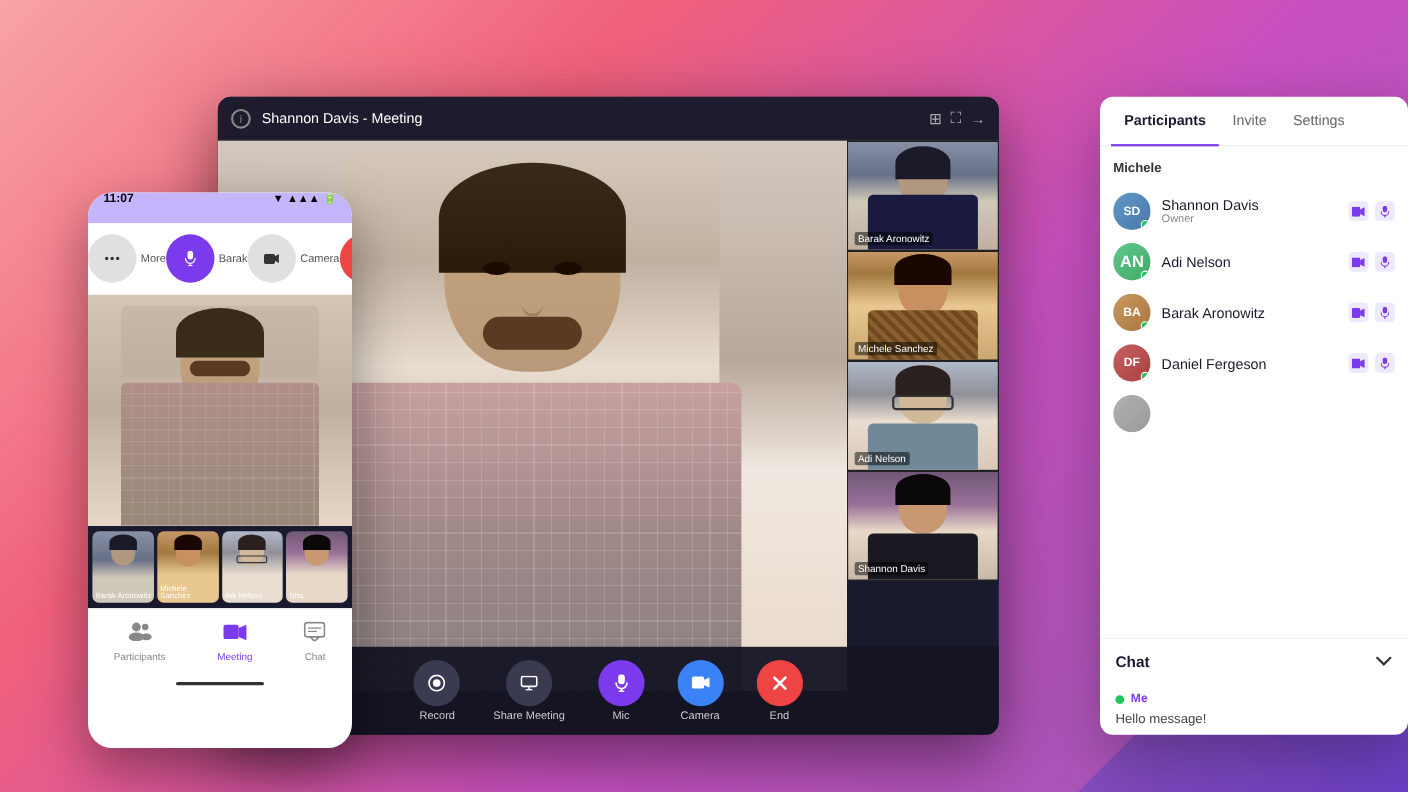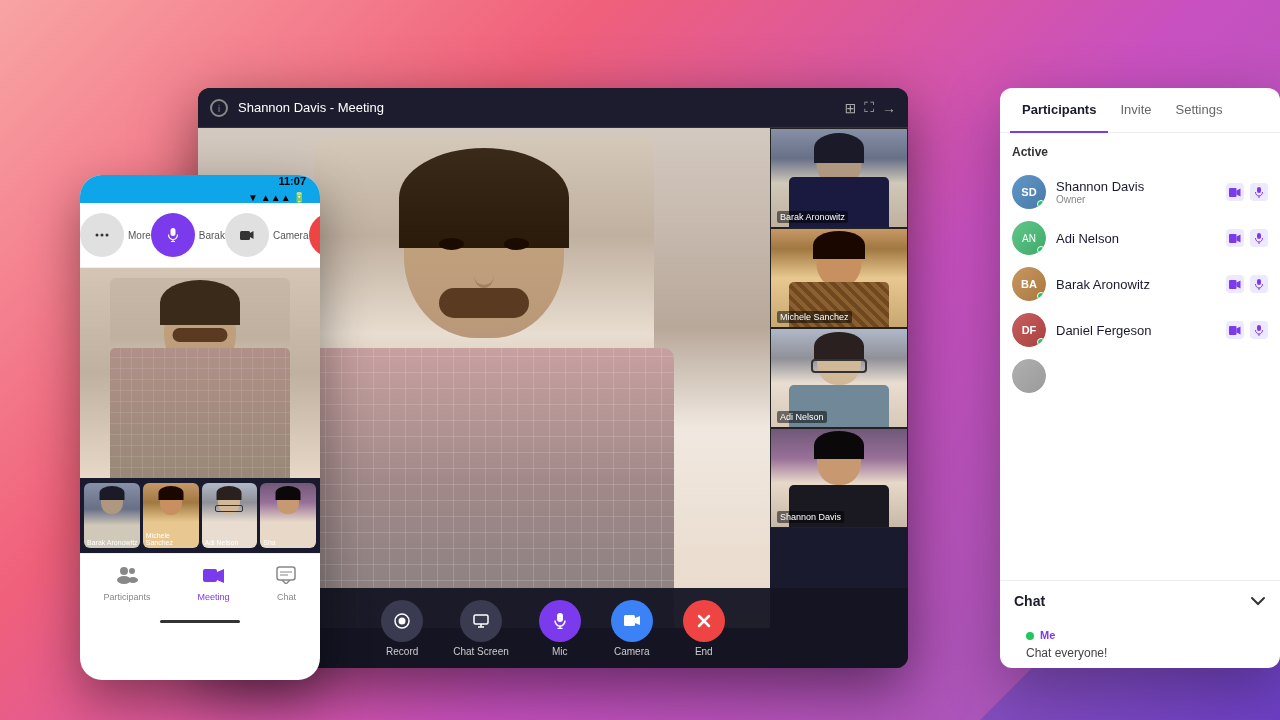--- a/index.html
+++ b/index.html
@@ -296,21 +296,20 @@
     }
 
     .chat-header-title {
       font-size: 14px;
       font-weight: 600;
       color: #1a1a2e;
     }
 
     .chat-messages {
       padding: 8px 14px;
-      margin-left: 12px;
     }
 
     .chat-msg-sender {
       font-size: 11px;
       color: #7c3aed;
       font-weight: 600;
       margin-bottom: 2px;
     }
 
     .chat-msg-text {
@@ -342,29 +341,28 @@
       width: 240px;
       height: 505px;
       background: #fff;
       border-radius: 22px;
       overflow: hidden;
       box-shadow: 0 20px 50px rgba(0,0,0,0.4);
       z-index: 3;
     }
 
     .phone-status-bar {
-      background: #0ea5e9;
+      background: #c4b5fd;
       height: 28px;
       display: flex;
-      align-items: flex-end;
+      align-items: flex-start;
       justify-content: space-between;
       padding: 0 14px;
       font-size: 11px;
       font-weight: bold;
-      flex-direction: column;
     }
 
     .phone-status-icons {
       display: flex;
       gap: 3px;
       align-items: center;
       font-size: 10px;
     }
 
     .phone-controls {
@@ -568,21 +566,21 @@
       <span class="ctrl-btn-label">Record</span>
     </div>
     <div class="ctrl-btn">
       <div class="ctrl-btn-circle btn-dark">
         <svg width="16" height="14" viewBox="0 0 16 14" fill="white">
             <rect x="1" y="1" width="14" height="9" rx="1.5" stroke="white" stroke-width="1.5" fill="none"></rect>
             <line x1="8" y1="10" x2="8" y2="13" stroke="white" stroke-width="1.5"></line>
             <line x1="5" y1="13" x2="11" y2="13" stroke="white" stroke-width="1.5"></line>
           </svg>
       </div>
-      <span class="ctrl-btn-label">Chat Screen</span>
+      <span class="ctrl-btn-label">Share Meeting</span>
     </div>
     <div class="ctrl-btn">
       <div class="ctrl-btn-circle btn-purple">
         <svg width="12" height="16" viewBox="0 0 12 16" fill="white">
             <rect x="3" y="0" width="6" height="9" rx="3" fill="white"></rect>
             <path d="M1 7.5C1 10.538 3.239 13 6 13s5-2.462 5-5.5" stroke="white" stroke-width="1.5" fill="none"></path>
             <line x1="6" y1="13" x2="6" y2="15.5" stroke="white" stroke-width="1.5"></line>
             <line x1="3.5" y1="15.5" x2="8.5" y2="15.5" stroke="white" stroke-width="1.5"></line>
           </svg>
       </div>
@@ -610,21 +608,21 @@
 </div>
 
 <div class="right-panel">
   <div class="panel-tabs">
     <div class="panel-tab active">Participants</div>
     <div class="panel-tab">Invite</div>
     <div class="panel-tab">Settings</div>
   </div>
 
   <div class="panel-content">
-    <div class="section-title">Active</div>
+    <div class="section-title">Michele</div>
 
     <div class="participant-row">
       <div class="participant-avatar av-blue">
         <div class="avatar-placeholder">
           <div style="width:100%;height:100%;background:linear-gradient(135deg,#6098c8,#4878a8);display:flex;align-items:center;justify-content:center;color:#fff;font-size:11px;font-weight:bold;">SD</div>
         </div>
         <div class="online-dot"></div>
       </div>
       <div class="participant-info">
         <div class="participant-name">Shannon Davis</div>
@@ -642,21 +640,21 @@
               <rect x="2" y="0" width="4" height="6" rx="2"></rect>
               <path d="M0.5 5C0.5 7.21 2.07 9 4 9s3.5-1.79 3.5-4" stroke="#7c3aed" stroke-width="1" fill="none"></path>
               <line x1="4" y1="9" x2="4" y2="11" stroke="#7c3aed" stroke-width="1"></line>
             </svg>
         </div>
       </div>
     </div>
 
     <div class="participant-row">
       <div class="participant-avatar">
-        <div style="width:100%;height:100%;background:linear-gradient(135deg,#60c888,#40a868);display:flex;align-items:center;justify-content:center;color:#fff;font-size:10px;font-weight:normal;border-radius:50%;">AN</div>
+        <div style="width:100%;height:100%;background:linear-gradient(135deg,#60c888,#40a868);display:flex;align-items:center;justify-content:center;color:#fff;font-size:15px;font-weight:bold;border-radius:50%;">AN</div>
         <div class="online-dot"></div>
       </div>
       <div class="participant-info">
         <div class="participant-name">Adi Nelson</div>
       </div>
       <div class="participant-icons">
         <div class="icon-sm icon-purple-bg">
           <svg width="12" height="9" viewBox="0 0 12 9" fill="#7c3aed">
               <rect x="0" y="0" width="7.5" height="9" rx="1"></rect>
               <polygon points="7.5,2.5 11.5,0.5 11.5,8.5 7.5,6.5"></polygon>
@@ -735,21 +733,21 @@
       <svg width="16" height="10" viewBox="0 0 16 10">
           <polyline points="2,2 8,8 14,2" stroke="#333" stroke-width="2" fill="none" stroke-linecap="round"></polyline>
         </svg>
     </div>
     <div class="chat-messages">
       <div>
         <div style="display:flex;align-items:center;gap:6px;margin-bottom:3px;">
           <div style="width:8px;height:8px;border-radius:50%;background:#22c55e;"></div>
           <span class="chat-msg-sender">Me</span>
         </div>
-        <div class="chat-msg-text">Chat everyone!</div>
+        <div class="chat-msg-text">Hello message!</div>
       </div>
     </div>
   </div>
 
 </div>
 
 <div class="phone-ui">
 
   <div class="phone-status-bar">
     <span>11:07</span>

